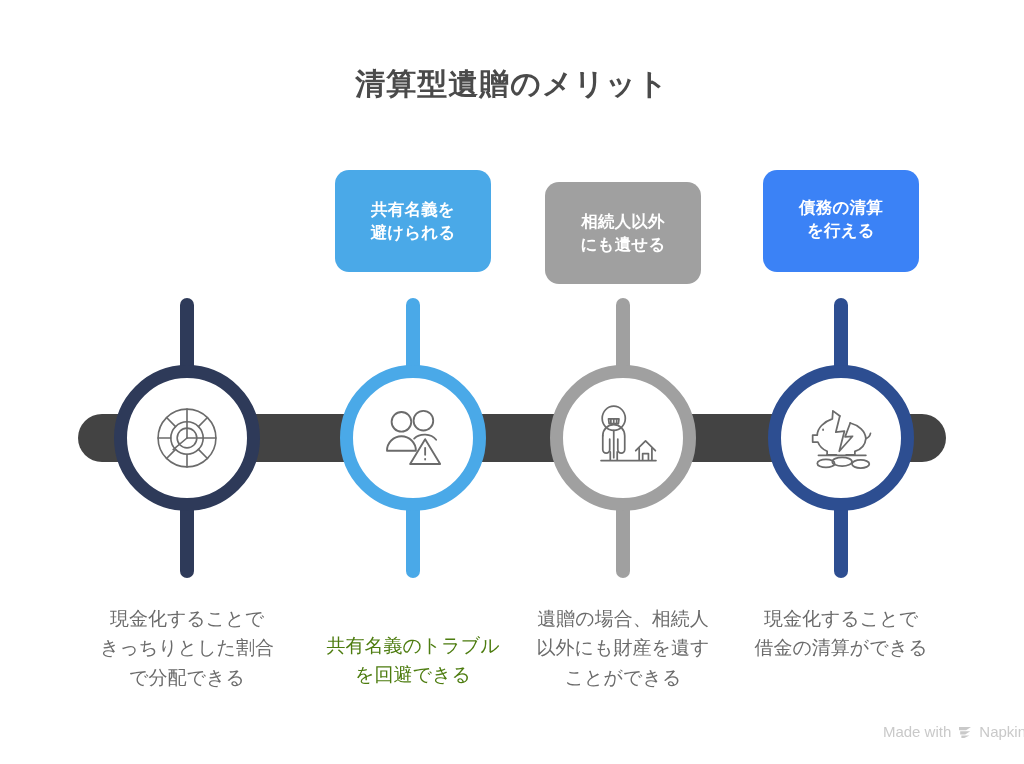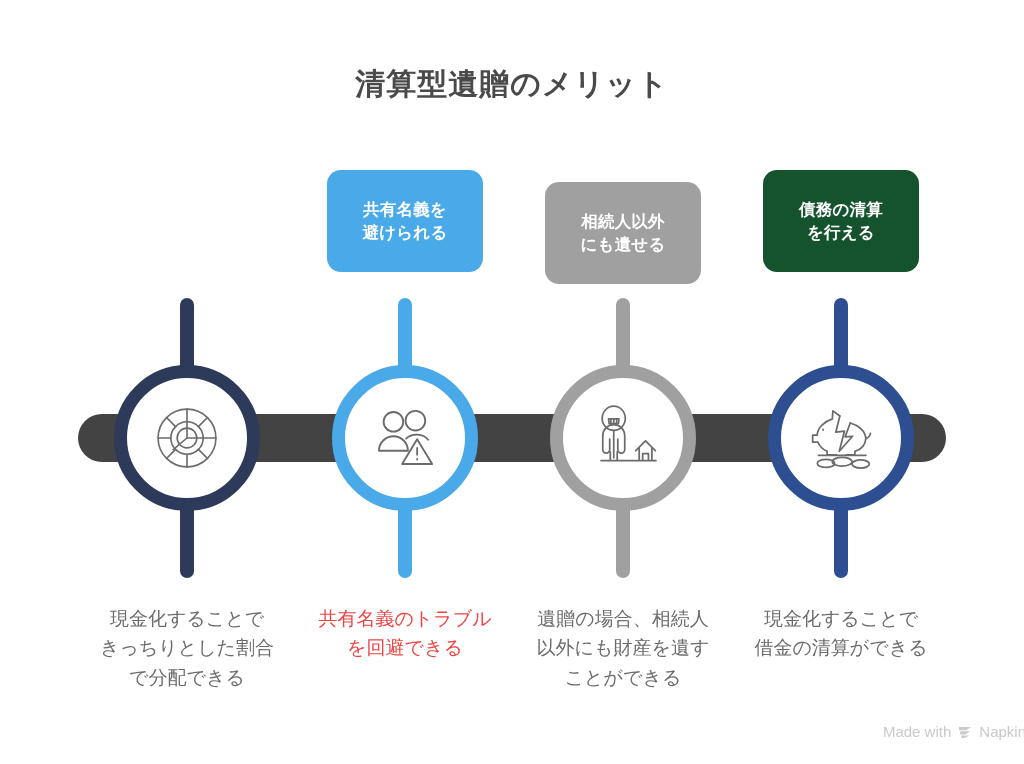--- a/index.html
+++ b/index.html
@@ -49,21 +49,21 @@
 
   
   .col {
     position: absolute;
     top: 0;
     width: 218px;
     height: 764px;
     z-index: 2;
   }
   .col.c1 { left: 78px;  }
-  .col.c2 { left: 296px; }
+  .col.c2 { left: 304px; }
   .col.c3 { left: 514px; }
   .col.c4 { left: 732px; }
 
   
   .card {
     position: absolute;
     left: 31px;
     top: 170px;
     width: 156px;
     height: 102px;
@@ -207,21 +207,21 @@
           <circle cx="22" cy="18" r="8.5"></circle>
           <circle cx="41" cy="17" r="8.5"></circle>
           <path d="M9.5 43 a12.5 12.5 0 0 1 25 0 Z"></path>
           <path d="M33 32.5 a12 10 0 0 1 19 1"></path>
           <path d="M42.5 33 L55.5 54.5 L29.5 54.5 Z"></path>
           <path d="M42.5 40.5 L42.5 46.5"></path>
           <path d="M42.5 50 L42.5 50.6"></path>
         </svg>
       </span>
     </div>
-    <div class="caption" style="color: #ef4444;">共有名義のトラブル
+    <div class="caption" style="color: #4d7c0f; margin-top: 27px;">共有名義のトラブル
 を回避できる</div>
   </div>
 
   <div class="col c3">
     <div class="card" style="background: rgb(160, 160, 160); margin-top: 12px;">
       <span class="card-label">相続人以外
 にも遺せる</span>
     </div>
     <div class="stem top" style="background: rgb(160, 160, 160);"></div>
     <div class="stem bottom" style="background: rgb(160, 160, 160);"></div>
@@ -241,21 +241,21 @@
           <path d="M13 51.5 L60.5 51.5"></path>
         </svg>
       </span>
     </div>
     <div class="caption" style="color: rgb(107, 107, 107);">遺贈の場合、相続人
 以外にも財産を遺す
 ことができる</div>
   </div>
 
   <div class="col c4">
-    <div class="card" style="background: #14532d;">
+    <div class="card" style="background: #3b82f6; font-family: Liberation Mono, monospace;">
       <span class="card-label">債務の清算
 を行える</span>
     </div>
     <div class="stem top" style="background: rgb(45, 78, 145);"></div>
     <div class="stem bottom" style="background: rgb(45, 78, 145);"></div>
     <div class="node" style="border-color: rgb(45, 78, 145);">
       <span class="glyph">
         <svg viewBox="0 0 64 64" fill="none" stroke="#6b6b6b" stroke-width="1.5" stroke-linecap="round" stroke-linejoin="round">
           <path d="M31 13 L25 8.5 L24.5 15.5 C17 18 11.5 23.5 11.5 29.5 L7.5 29.5 L7.5 35.5 L12 35.5 C13.5 39.5 16.5 42 20 43.5 L20 46.5"></path>
           <path d="M20 46.5 L28 46.5"></path>

